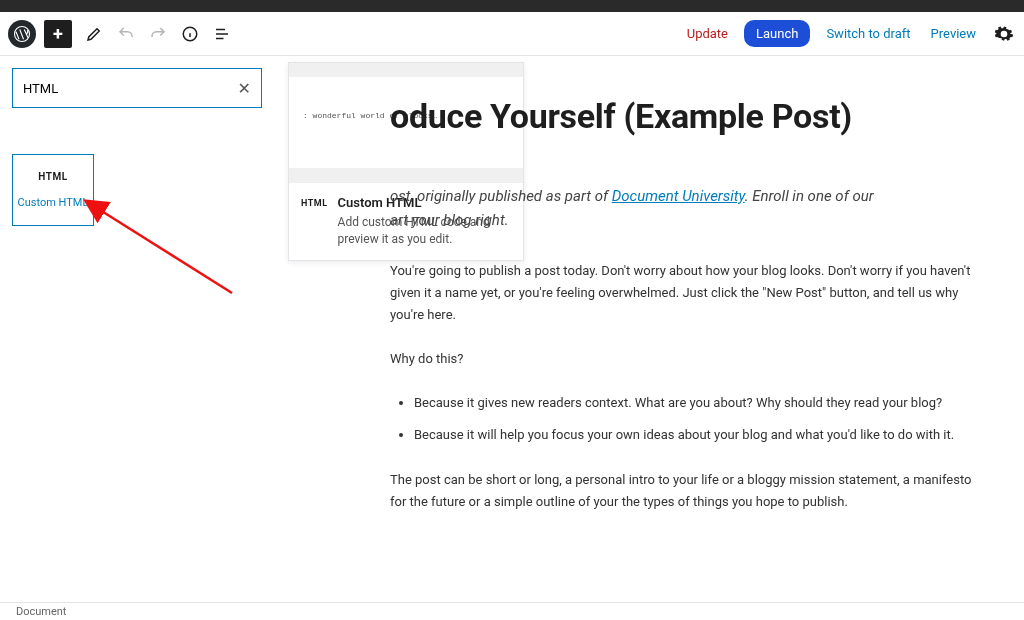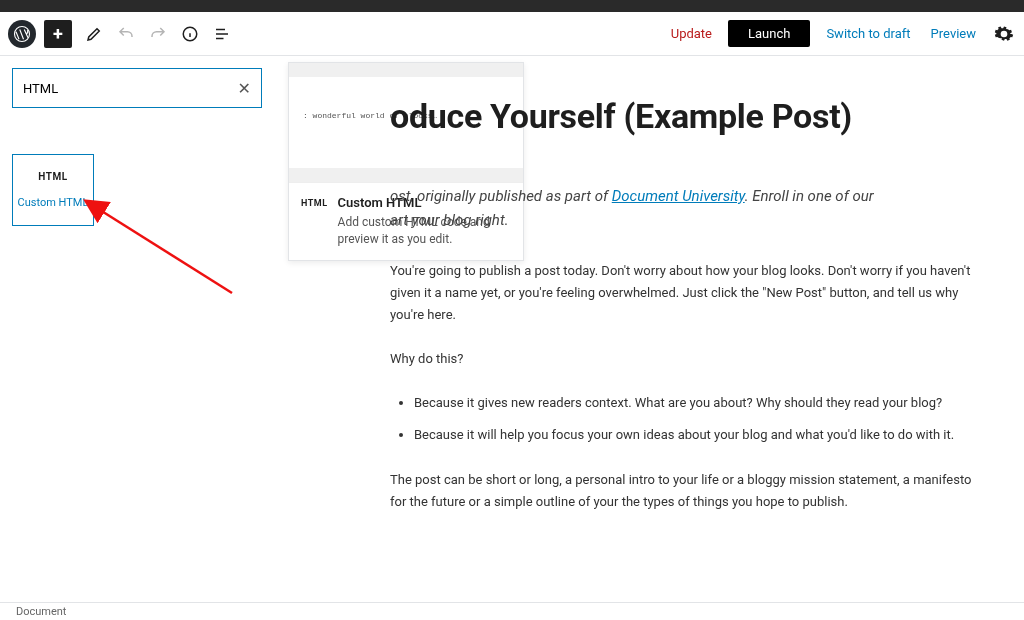--- a/index.html
+++ b/index.html
@@ -10,21 +10,21 @@
 
 
 .toolbar { height:44px; display:flex; align-items:center; padding:0 8px; border-bottom:1px solid #e2e4e7; background:#fff; }
 .wp-logo { width:28px; height:28px; background:#23282d; border-radius:50%; display:flex; align-items:center; justify-content:center; color:#fff; font-size:16px; margin-right:8px; }
 .add-block { width:28px; height:28px; background:#1e1e1e; color:#fff; display:flex; align-items:center; justify-content:center; border-radius:2px; margin-right:8px; cursor:pointer; font-size:18px; font-weight:bold; }
 .tool-icon { width:28px; height:28px; display:flex; align-items:center; justify-content:center; color:#555; cursor:pointer; margin-right:4px; }
 .tool-icon.disabled { color:#b5b5b5; }
 .spacer { flex:1; }
 .top-link { color:#007cba; font-size:13px; padding:0 10px; cursor:pointer; }
 .top-link.disabled { color:#b91c1c; }
-.launch-btn { background:#000000; color:#fff; padding:6px 20px; border-radius:2px; font-size:13px; margin:0 6px; cursor:pointer; }
+.launch-btn { background:#1d4ed8; color:#fff; padding:6px 12px; border-radius:10px; font-size:13px; margin:0 6px; cursor:pointer; }
 .gear { width:24px; height:24px; display:flex; align-items:center; justify-content:center; color:#555; cursor:pointer; margin-left:6px; }
 
 
 .inserter { position:absolute; top:56px; left:0; width:274px; padding:12px; background:#fff; }
 .search-box { width:250px; height:40px; border:1.5px solid #007cba; display:flex; align-items:center; padding:0 10px; }
 .search-box input { flex:1; border:none; outline:none; font-size:13px; font-family:inherit; }
 .search-close { font-size:16px; color:#555; cursor:pointer; }
 .block-grid { margin-top:46px; }
 .block-item { width:82px; height:72px; border:1px solid #007cba; display:flex; flex-direction:column; align-items:center; justify-content:center; color:#007cba; cursor:pointer; background:#fff; }
 .block-item-icon { font-size:10px; font-weight:bold; color:#1e1e1e; letter-spacing:.5px; }

